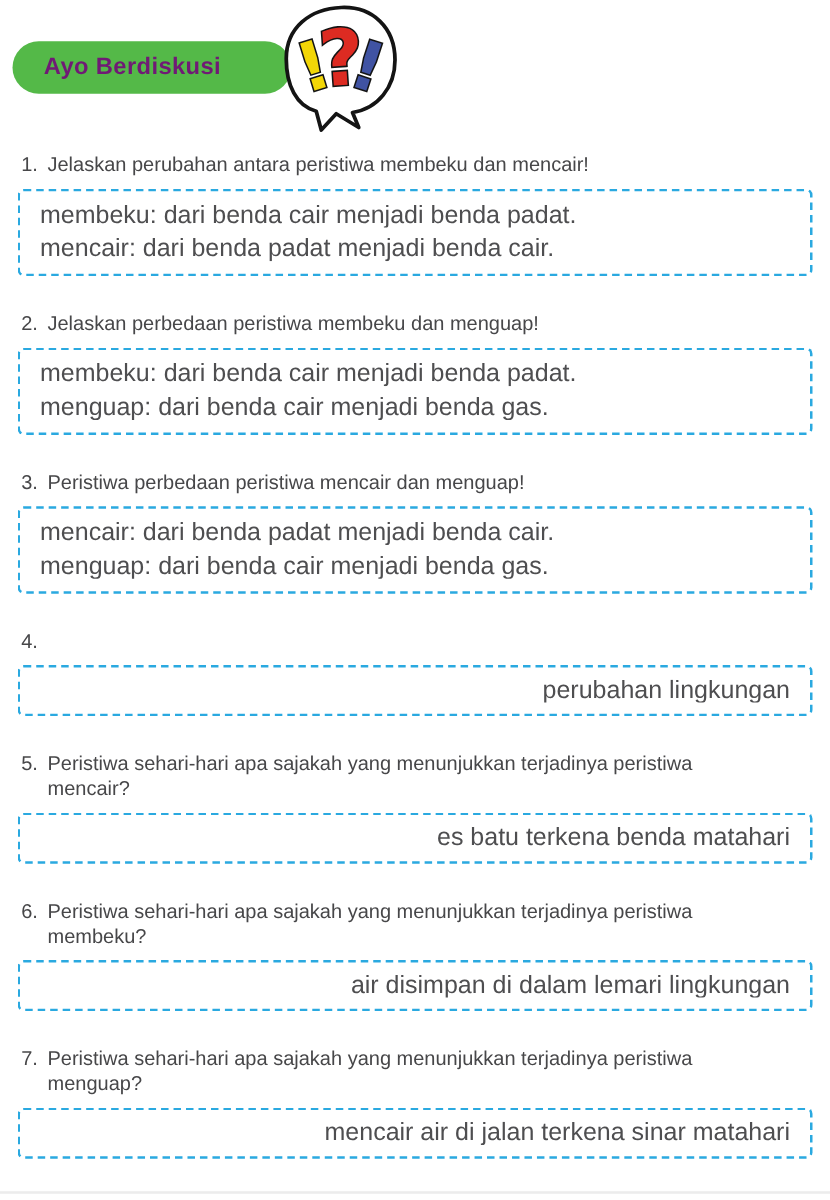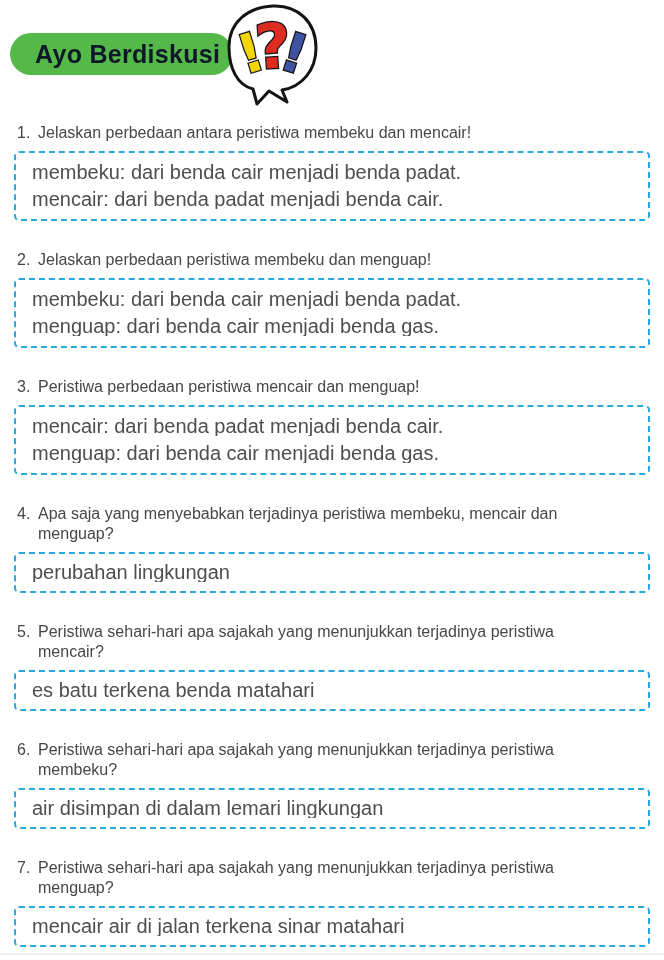--- a/index.html
+++ b/index.html
@@ -14,21 +14,21 @@
   .header { position: relative; height: 75px; }
   .badge {
     position: absolute; left: 10px; top: 33px;
     width: 223px; height: 42px;
     background: var(--badge-green, #54b948);
     border-radius: 21px;
     display: flex; align-items: center;
     padding-left: 25px;
   }
   .badge-label {
-    color: #0f172a; font-size: 25px; font-weight: bold;
+    color: #701a75; font-size: 19px; font-weight: bold;
     letter-spacing: 0.3px;
   }
   .bubble {
     position: absolute; left: 222px; top: 3px;
     width: 100px; height: 110px;
   }
   .main { padding: 0 14px; margin-top: 48px; }
   .qblock { margin-bottom: 29px; }
   .qrow {
     display: flex;
@@ -39,21 +39,21 @@
   .qnum { flex: 0 0 21px; width: 21px; }
   .qtext { flex: 1; max-width: 552px; }
   .abox {
     margin-top: 8px;
     border: 2px dashed var(--box-border, #2aa9e0);
     border-radius: 5px;
     padding: 10px 16px;
     display: flex; flex-direction: column; gap: 8px;
     background: #ffffff;
   }
-  .abox.single { padding: 9px 16px; }
+  .abox.single { padding: 9px 16px; text-align: right; }
   .aline {
     color: var(--answer-text, #4e4e50);
     font-size: 20px; line-height: 19px;
     white-space: nowrap; overflow: hidden;
   }
   .divider {
     position: absolute; left: 0; bottom: 5px;
     width: 664px; height: 2px;
     background: #ececec;
   }
@@ -71,21 +71,21 @@
     <text x="51" y="65" font-size="62" font-weight="bold" font-family="DejaVu Sans, sans-serif" text-anchor="middle" paint-order="stroke" stroke="#141414" stroke-width="2.5" transform="rotate(-4 51 44)" fill="#dd2b22">?</text>
     <text x="73" y="69" font-size="54" font-weight="bold" font-family="DejaVu Sans, sans-serif" text-anchor="middle" paint-order="stroke" stroke="#141414" stroke-width="2.5" transform="rotate(18 73 48)" fill="#4053a3">!</text>
   </svg>
 </div>
 
 <div class="main">
 
   <div class="qblock">
     <div class="qrow">
       <span class="qnum">1.</span>
-      <span class="qtext">Jelaskan perbedaan antara peristiwa membeku dan mencair!</span>
+      <span class="qtext">Jelaskan perubahan antara peristiwa membeku dan mencair!</span>
     </div>
     <div class="abox">
       <div class="aline">membeku: dari benda cair menjadi benda padat.</div>
       <div class="aline">mencair: dari benda padat menjadi benda cair.</div>
     </div>
   </div>
 
   <div class="qblock">
     <div class="qrow">
       <span class="qnum">2.</span>
@@ -104,21 +104,20 @@
     </div>
     <div class="abox">
       <div class="aline">mencair: dari benda padat menjadi benda cair.</div>
       <div class="aline">menguap: dari benda cair menjadi benda gas.</div>
     </div>
   </div>
 
   <div class="qblock">
     <div class="qrow">
       <span class="qnum">4.</span>
-      <span class="qtext">Apa saja yang menyebabkan terjadinya peristiwa membeku, mencair dan menguap?</span>
     </div>
     <div class="abox single">
       <div class="aline">perubahan lingkungan</div>
     </div>
   </div>
 
   <div class="qblock">
     <div class="qrow">
       <span class="qnum">5.</span>
       <span class="qtext">Peristiwa sehari-hari apa sajakah yang menunjukkan terjadinya peristiwa mencair?</span>

